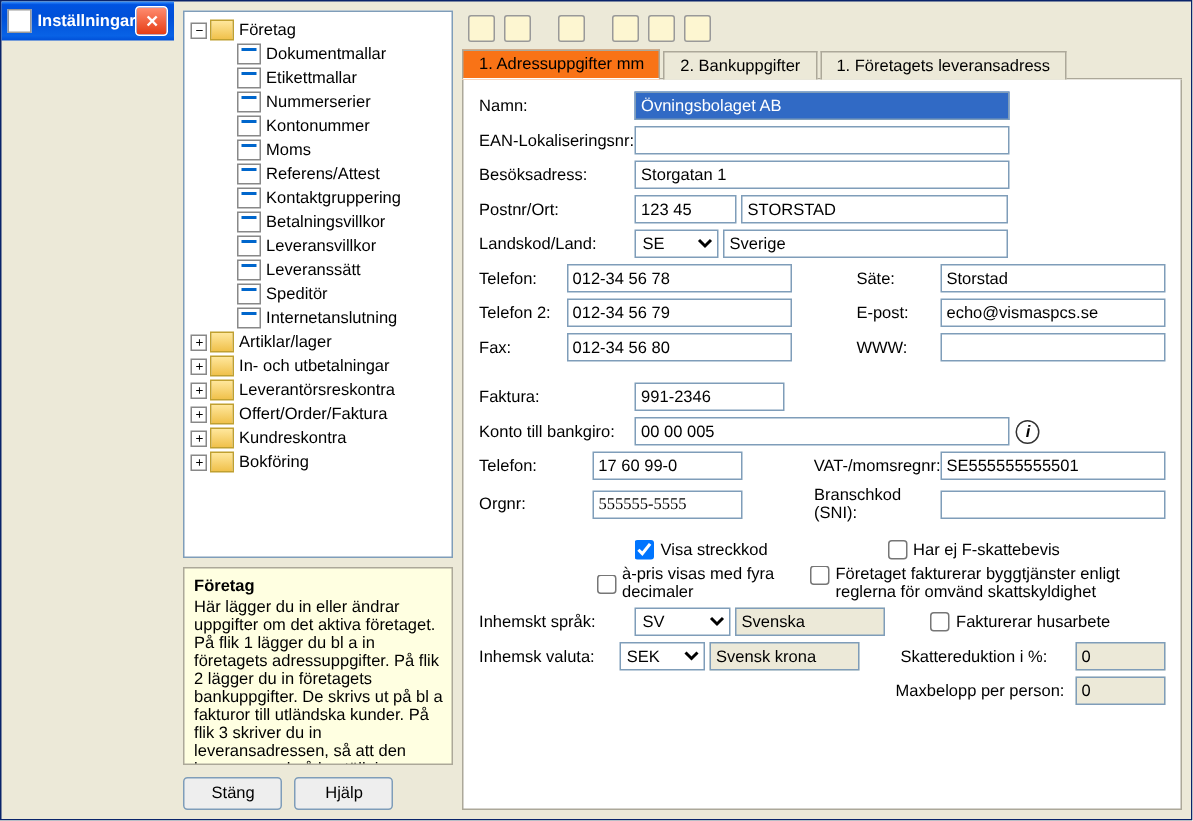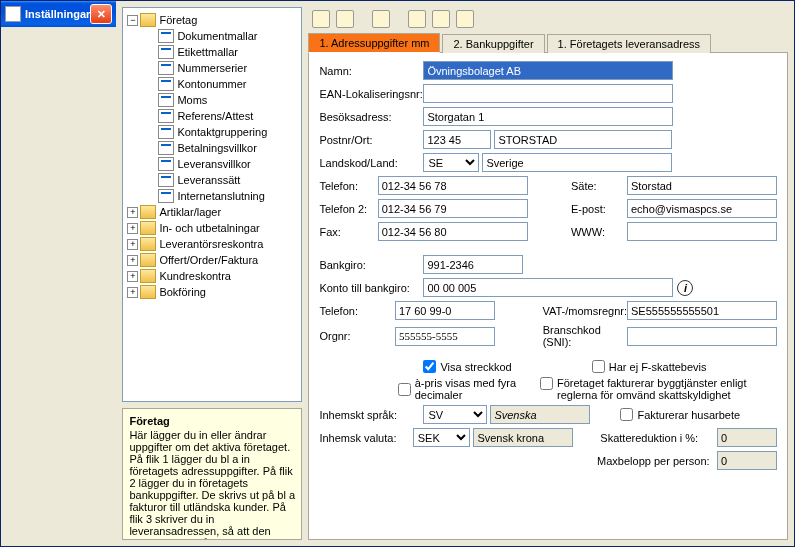--- a/index.html
+++ b/index.html
@@ -106,20 +106,25 @@
               <span>Leveransvillkor</span>
             </div>
         <div class="tree-node">
               <span class="sp"></span>
               <span class="icon icon-doc"></span>
               <span>Leveranssätt</span>
             </div>
         <div class="tree-node">
               <span class="sp"></span>
               <span class="icon icon-doc"></span>
+              <span>Speditör</span>
+            </div>
+        <div class="tree-node">
+              <span class="sp"></span>
+              <span class="icon icon-doc"></span>
               <span>Internetanslutning</span>
             </div>
       </div>
       <div class="tree-node">
             <span class="tw">+</span>
             <span class="icon icon-folder"></span>
             <span>Artiklar/lager</span>
           </div>
       <div class="tree-node">
             <span class="tw">+</span>
@@ -143,20 +148,24 @@
           </div>
       <div class="tree-node">
             <span class="tw">+</span>
             <span class="icon icon-folder"></span>
             <span>Bokföring</span>
           </div>
     </div>
     <div class="helpbox">
       <div class="ht">Företag</div>
       <div>Här lägger du in eller ändrar uppgifter om det aktiva företaget. På flik 1 lägger du bl a in företagets adressuppgifter. På flik 2 lägger du in företagets bankuppgifter. De skrivs ut på bl a fakturor till utländska kunder. På flik 3 skriver du in leveransadressen, så att den kommer med på beställningarna.</div>
+    </div>
+    <div class="btnrow">
+      <button class="btn">Stäng</button>
+      <button class="btn">Hjälp</button>
     </div>
   </div>
   <div class="right">
     <div class="toolbar">
       <span class="tbicon"></span>
       <span class="tbicon"></span>
       <span style="width:6px"></span>
       <span class="tbicon"></span>
       <span style="width:6px"></span>
       <span class="tbicon"></span>
@@ -209,21 +218,21 @@
       </div>
       <div class="row">
         <span class="lbl">Fax:</span>
         <input class="inp" style="width: 180px;" value="012-34 56 80">
         <span style="width:70px"></span>
         <span class="lbl2">WWW:</span>
         <input class="inp" style="width: 160px;" value="">
       </div>
       <div style="height:10px"></div>
       <div class="row">
-            <span class="lbl">Bankgiro:</span>
+            <span class="lbl">Faktura:</span>
             <input class="inp" style="width: 100px;" value="991-2346">
           </div>
       <div class="row">
             <span class="lbl">Konto till bankgiro:</span>
             <input class="inp" style="width: 250px;" value="00 00 005">
             <span class="info-i">i</span>
           </div>
       <div class="row">
         <span class="lbl">Telefon:</span>
         <input class="inp" style="width: 100px;" value="17 60 99-0">
@@ -259,21 +268,21 @@
             </label>
         <span style="width:20px"></span>
         <label class="chk" style="align-items:flex-start">
               <input type="checkbox" style="">
               <span style="width:220px">Företaget fakturerar byggtjänster enligt reglerna för omvänd skattskyldighet</span>
             </label>
       </div>
       <div class="row">
         <span class="lbl">Inhemskt språk:</span>
         <select class="sel-dd" style="width:64px"><option>SV</option></select>
-        <input class="inp ro" style="width: 100px; margin-left: 3px; font-style: italic;" readonly="" value="Svenska">
+        <input class="inp ro" style="width: 100px; margin-left: 3px;" readonly="" value="Svenska">
         <span style="width:30px"></span>
         <label class="chk">
               <input type="checkbox" style="">
               <span>Fakturerar husarbete</span>
             </label>
       </div>
       <div class="row">
         <span class="lbl">Inhemsk valuta:</span>
         <select class="sel-dd" style="width:64px"><option>SEK</option></select>
         <input class="inp ro" style="width: 100px; margin-left: 3px;" readonly="" value="Svensk krona">

